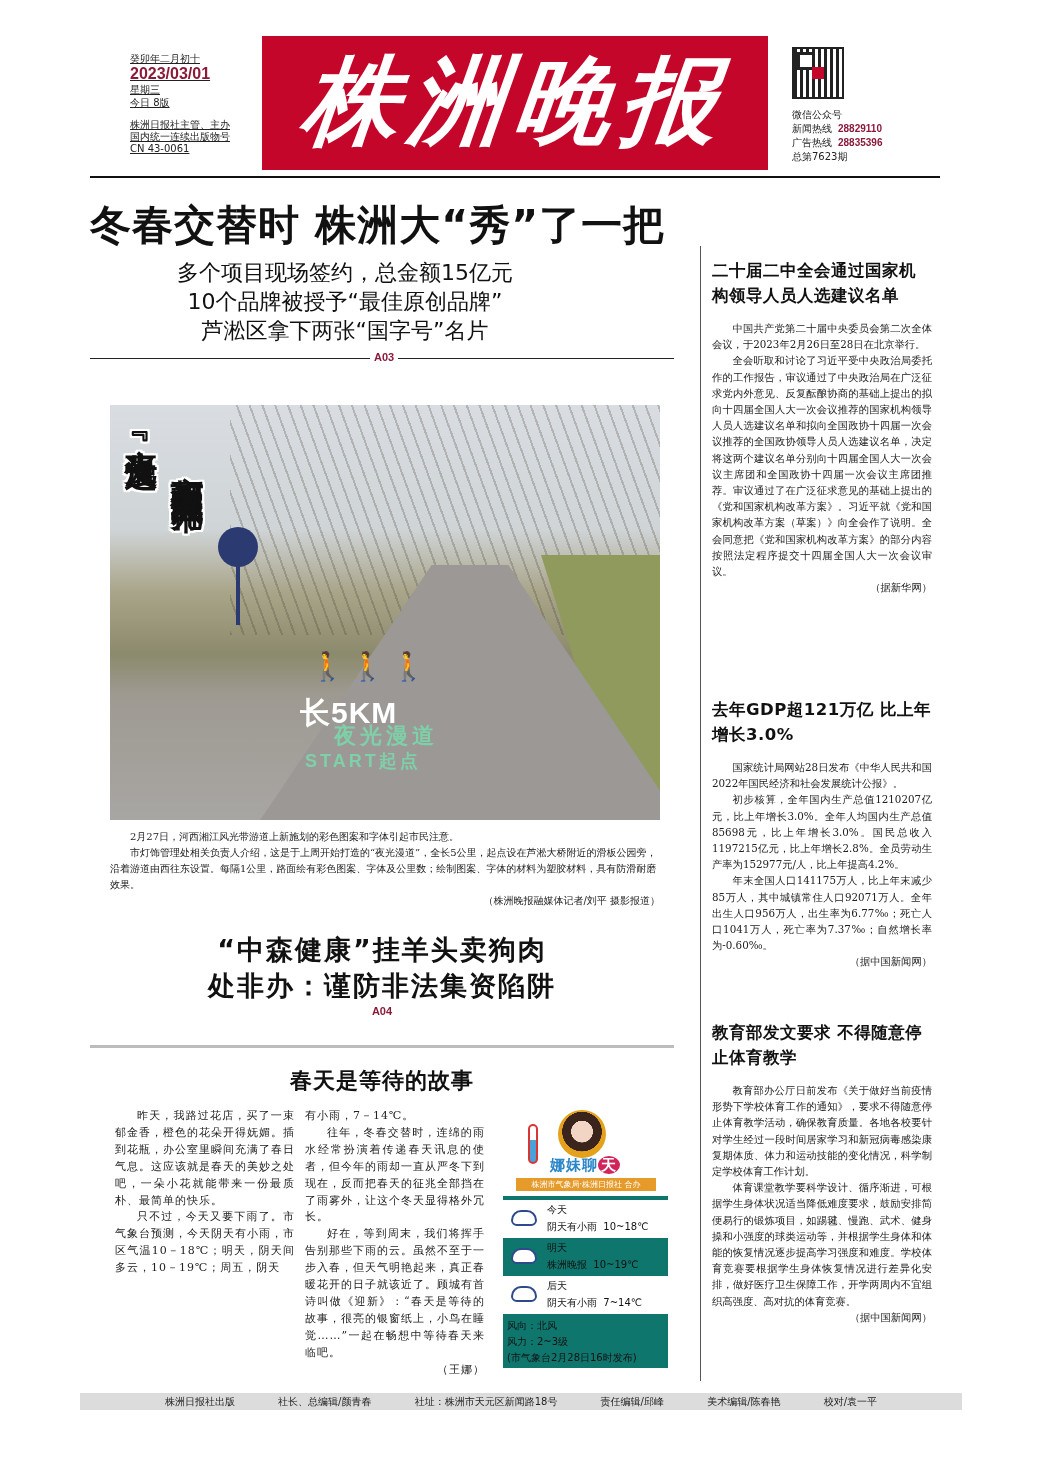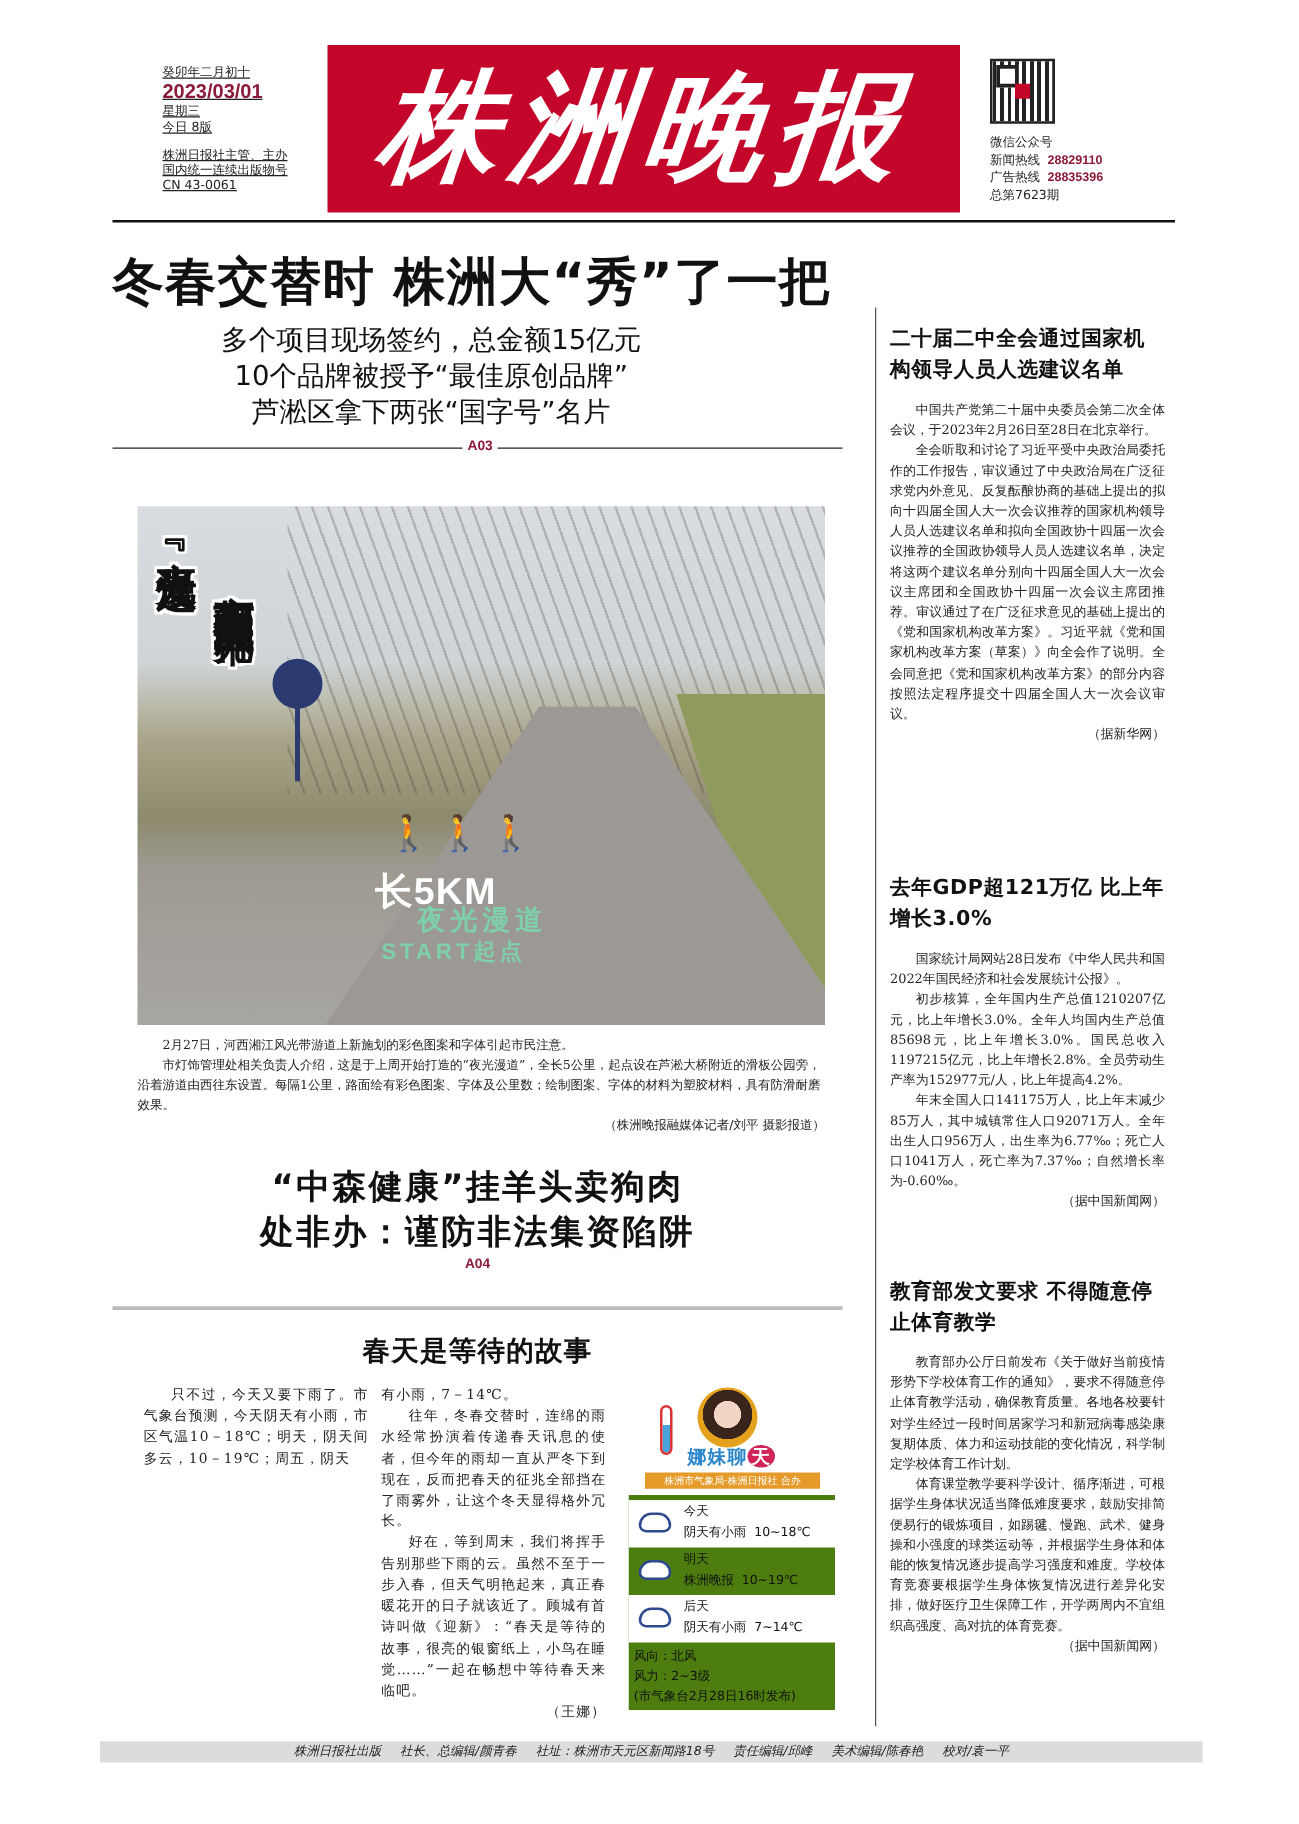--- a/index.html
+++ b/index.html
@@ -65,42 +65,42 @@
   .essay-col.c2 { left: 305px; width: 180px; }
   .essay-col .sig { text-align: right; text-indent: 0; font-family: "DejaVu Sans", sans-serif; }
 
   
   .wx-logo { left: 510px; top: 1110px; width: 150px; height: 82px; }
   .wx-avatar { position: absolute; left: 48px; top: 0; width: 48px; height: 48px; border-radius: 50%; background: radial-gradient(circle at 50% 45%, #f3d5c6 0 30%, #3a241c 31% 55%, #e3a11c 56%); }
   .wx-thermo { position: absolute; left: 18px; top: 14px; width: 10px; height: 40px; border: 2px solid #d33; border-radius: 6px; background: linear-gradient(180deg,#fff 40%,#4aa3d8 40%); }
   .wx-brand { position: absolute; left: 40px; top: 46px; font-size: 15px; font-weight: bold; color: #2b86c9; letter-spacing: 1px; }
   .wx-brand .sky { color: #fff; background: #d0245a; border-radius: 50%; padding: 0 3px; }
   .wx-ribbon { position: absolute; left: 6px; top: 68px; width: 140px; height: 13px; background: #e59a2a; color: #fff; font-size: 8px; line-height: 13px; text-align: center; }
-  .wx-box { left: 503px; top: 1196px; width: 165px; height: 172px; background: #4d7c0f; }
+  .wx-box { left: 503px; top: 1196px; width: 165px; height: 172px; background: #0f766e; }
   .wx-row { position: absolute; left: 0; width: 165px; height: 38px; }
   .wx-row.white { background: #ffffff; }
   .wx-row .cloud { position: absolute; left: 8px; top: 10px; width: 26px; height: 16px; border: 2px solid #2e4a8c; border-radius: 14px 14px 8px 8px; background: #fff; }
   .wx-row .label { position: absolute; left: 44px; top: 2px; font-size: 10px; line-height: 16px; }
   .wx-row .desc { position: absolute; left: 44px; top: 19px; font-size: 10px; line-height: 16px; white-space: nowrap; }
   .wx-foot { position: absolute; left: 4px; top: 122px; font-size: 10px; line-height: 16px; }
 
   
   .rcol { left: 712px; width: 220px; }
   .rcol .hd { font-weight: bold; font-size: 16.5px; line-height: 25px; letter-spacing: 0.5px; }
   .rcol .body { margin-top: 12px; font-size: 10.3px; line-height: 16.2px; font-family: "DejaVu Serif", serif; color: #222; text-align: justify; }
   .rcol .body p { text-indent: 2em; }
   .rcol .src { text-align: right; text-indent: 0; font-family: "DejaVu Sans", sans-serif; }
   .vrule { left: 700px; top: 246px; width: 1px; height: 1135px; background: #555; }
   .r1 { top: 258px; }
   .r2 { top: 697px; }
   .r3 { top: 1020px; }
 
   
   .footer { left: 80px; top: 1393px; width: 882px; height: 17px; background: #dcdcdc; text-align: center; font-size: 10px; line-height: 17px; color: #222; white-space: nowrap; }
-  .footer span { margin: 0 6px; font-style: italic; }
+  .footer span { margin: 0 20px; }
 </style>
 </head>
 <body>
 
 <div class="abs mast-left">
   <div>癸卯年二月初十</div>
   <div class="date">2023/03/01</div>
   <div>星期三</div>
   <div>今日 8版</div>
   <div class="pub">
@@ -154,20 +154,21 @@
 
 <div class="abs story2">
   <div>“中森健康”挂羊头卖狗肉</div>
   <div>处非办：谨防非法集资陷阱</div>
 </div>
 <div class="abs story2-ref">A04</div>
 <div class="abs grey-rule"></div>
 
 <div class="abs essay-title">春天是等待的故事</div>
 <div class="abs essay-col c1">
+  <p>昨天，我路过花店，买了一束郁金香，橙色的花朵开得妩媚。插到花瓶，办公室里瞬间充满了春日气息。这应该就是春天的美妙之处吧，一朵小花就能带来一份最质朴、最简单的快乐。</p>
   <p>只不过，今天又要下雨了。市气象台预测，今天阴天有小雨，市区气温10－18℃；明天，阴天间多云，10－19℃；周五，阴天</p>
 </div>
 <div class="abs essay-col c2">
   <p style="text-indent:0">有小雨，7－14℃。</p>
   <p>往年，冬春交替时，连绵的雨水经常扮演着传递春天讯息的使者，但今年的雨却一直从严冬下到现在，反而把春天的征兆全部挡在了雨雾外，让这个冬天显得格外冗长。</p>
   <p>好在，等到周末，我们将挥手告别那些下雨的云。虽然不至于一步入春，但天气明艳起来，真正春暖花开的日子就该近了。顾城有首诗叫做《迎新》：“春天是等待的故事，很亮的银窗纸上，小鸟在睡觉……”一起在畅想中等待春天来临吧。</p>
   <p class="sig">（王娜）</p>
 </div>
 
 <div class="abs wx-logo">

